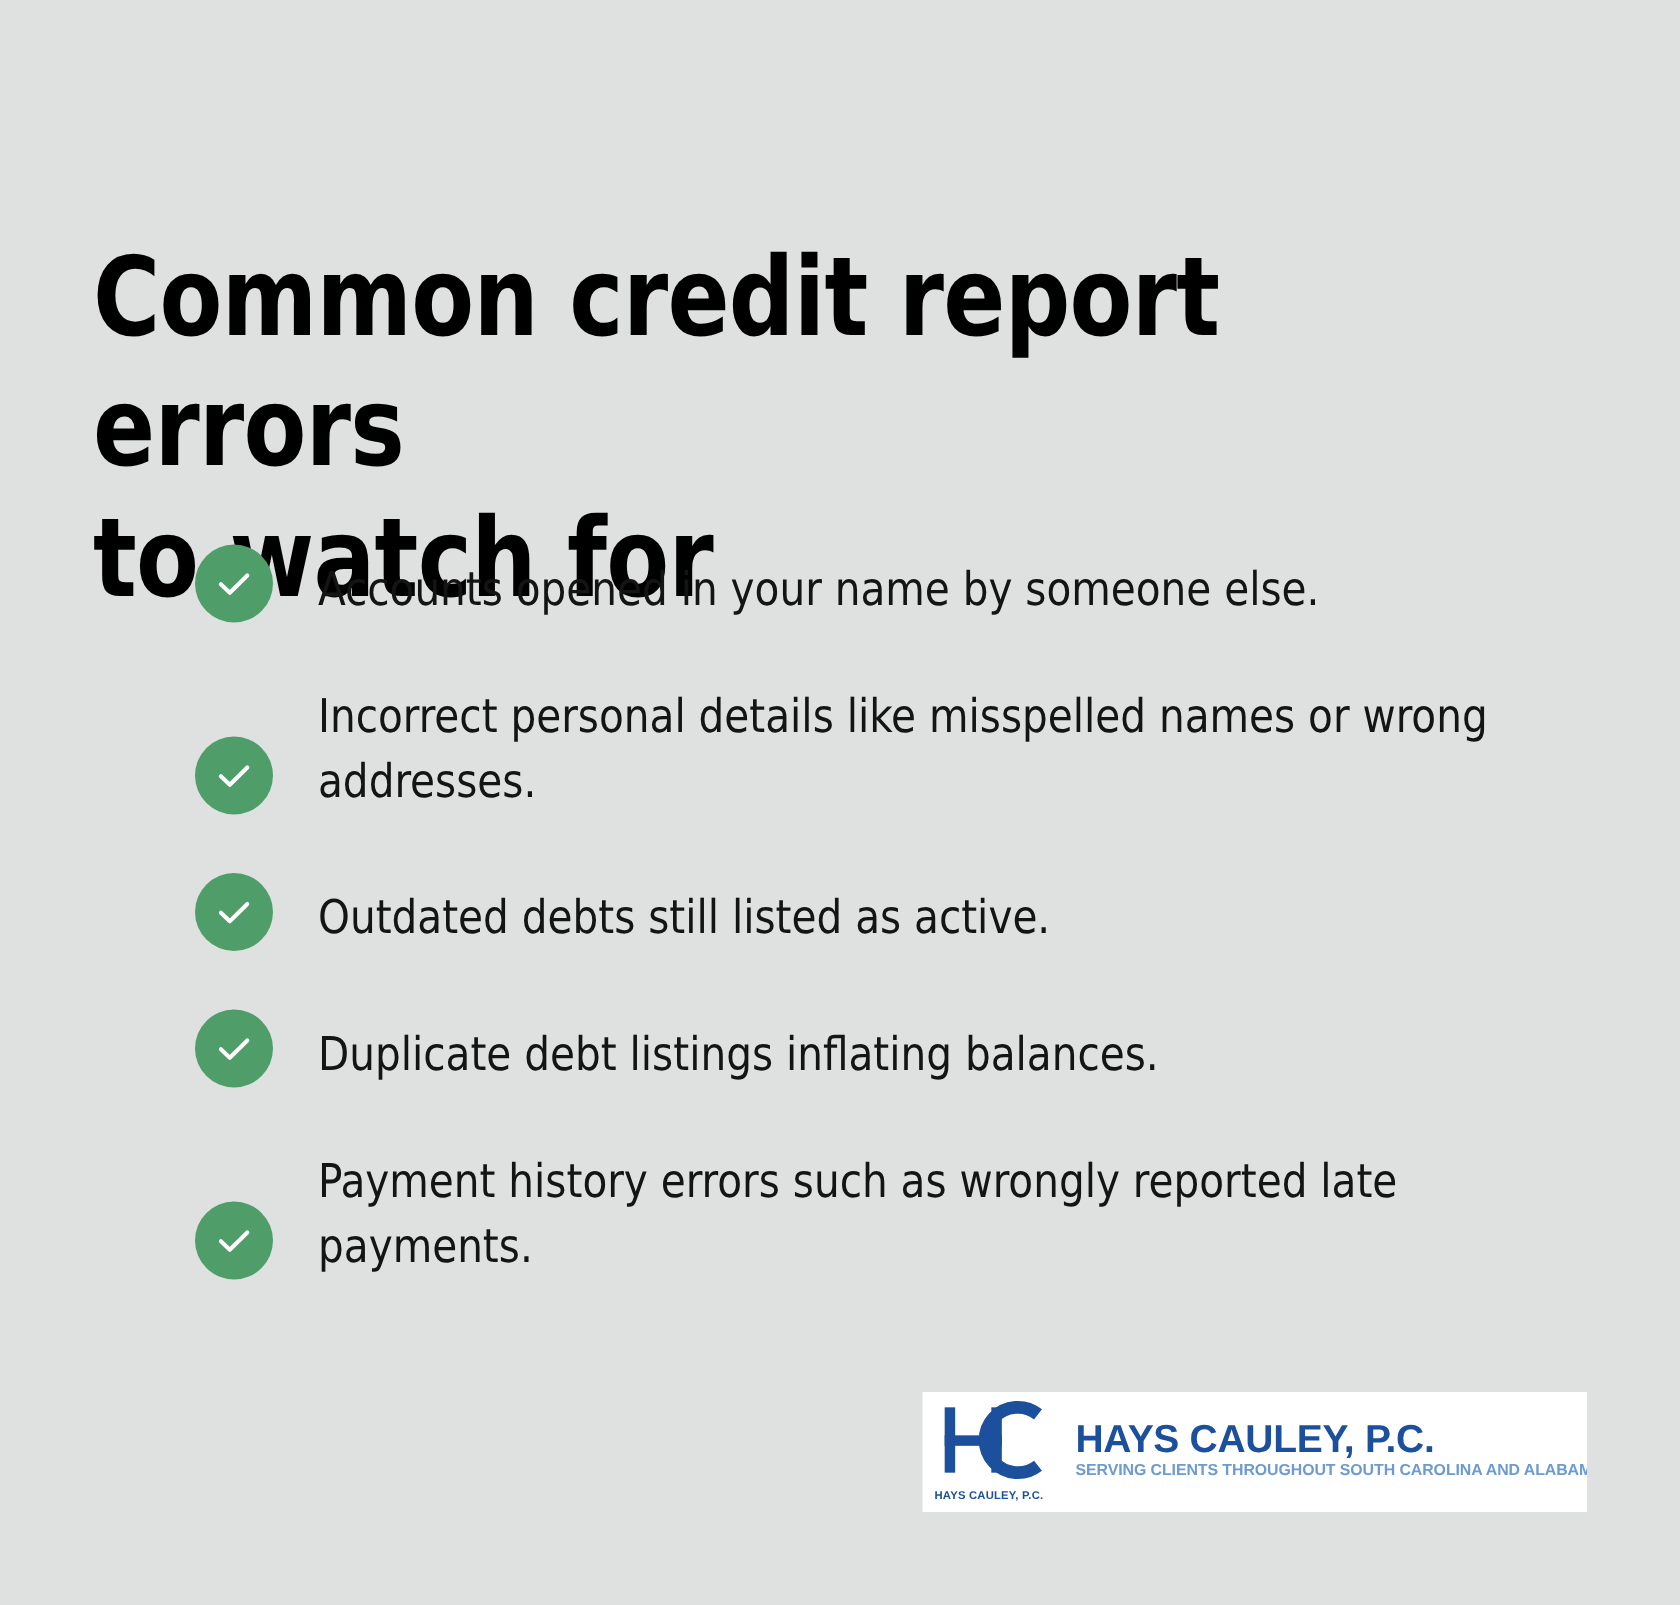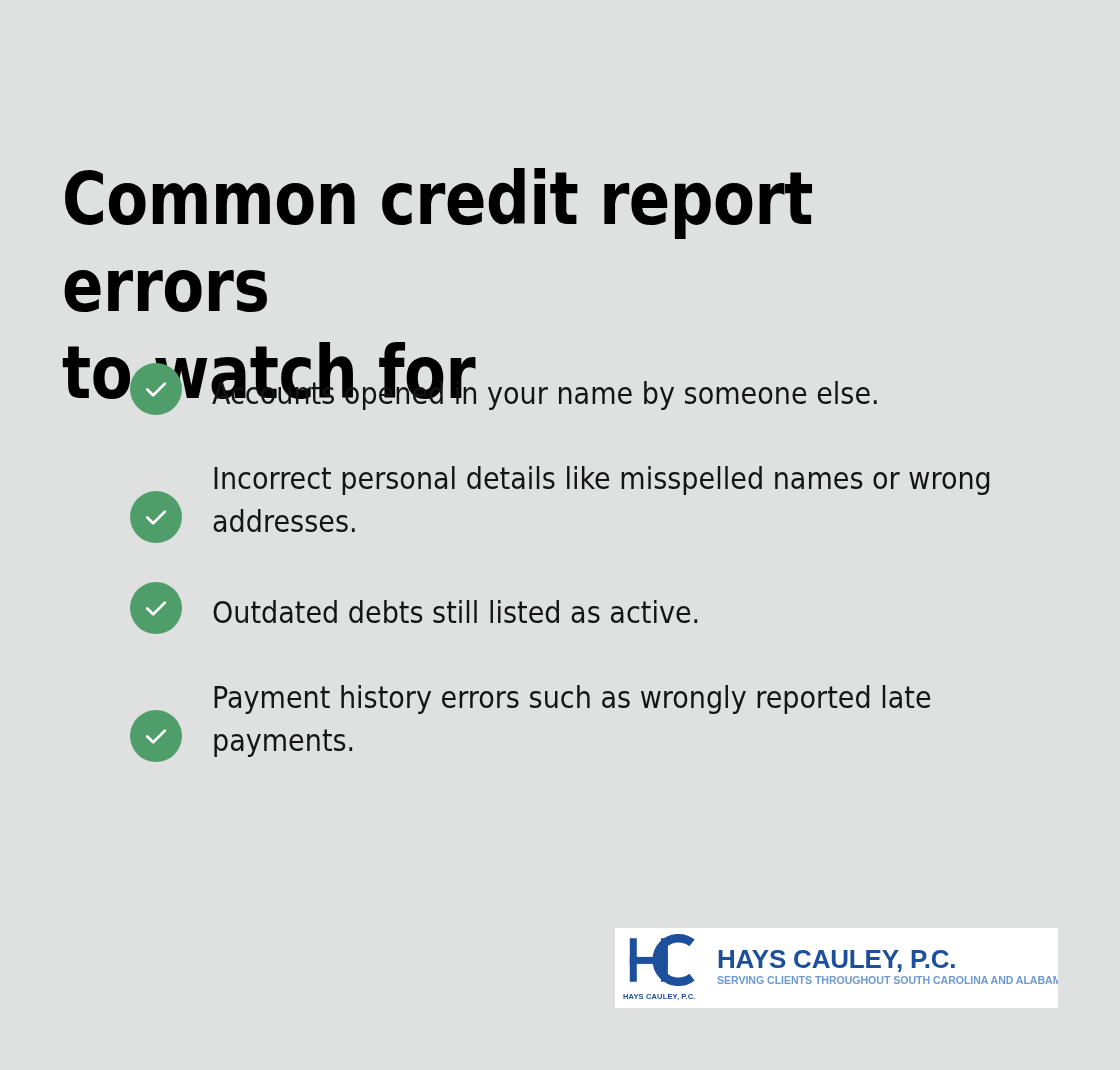--- a/index.html
+++ b/index.html
@@ -180,20 +180,28 @@
 
     <div class="list-item">
       <span class="check-badge">
         <svg viewBox="0 0 24 24" aria-hidden="true">
           <path d="M4.5 12.4 L9.6 17.3 L19.6 7.4" fill="none" stroke="#ffffff" stroke-width="2.3" stroke-linecap="round" stroke-linejoin="round"></path>
         </svg>
       </span>
       <span class="item-text">Outdated debts still listed as active.</span>
     </div>
 
+    <div class="list-item">
+      <span class="check-badge">
+        <svg viewBox="0 0 24 24" aria-hidden="true">
+          <path d="M4.5 12.4 L9.6 17.3 L19.6 7.4" fill="none" stroke="#ffffff" stroke-width="2.3" stroke-linecap="round" stroke-linejoin="round"></path>
+        </svg>
+      </span>
+      <span class="item-text">Duplicate debt listings inflating balances.</span>
+    </div>
 
     <div class="list-item">
       <span class="check-badge">
         <svg viewBox="0 0 24 24" aria-hidden="true">
           <path d="M4.5 12.4 L9.6 17.3 L19.6 7.4" fill="none" stroke="#ffffff" stroke-width="2.3" stroke-linecap="round" stroke-linejoin="round"></path>
         </svg>
       </span>
       <span class="item-text">Payment history errors such as wrongly reported late payments.</span>
     </div>
 

